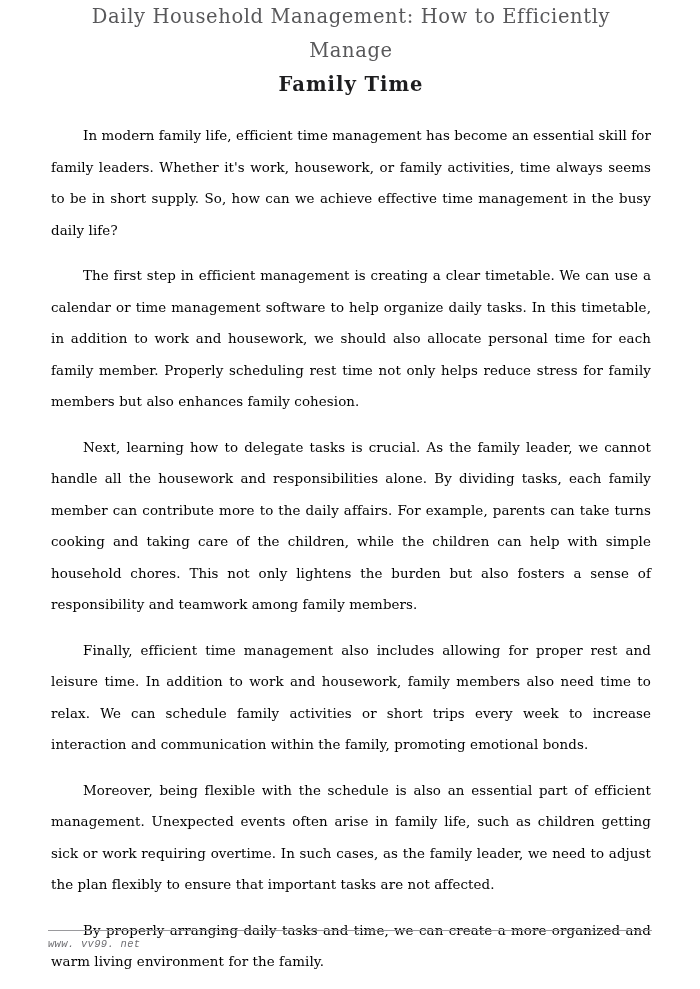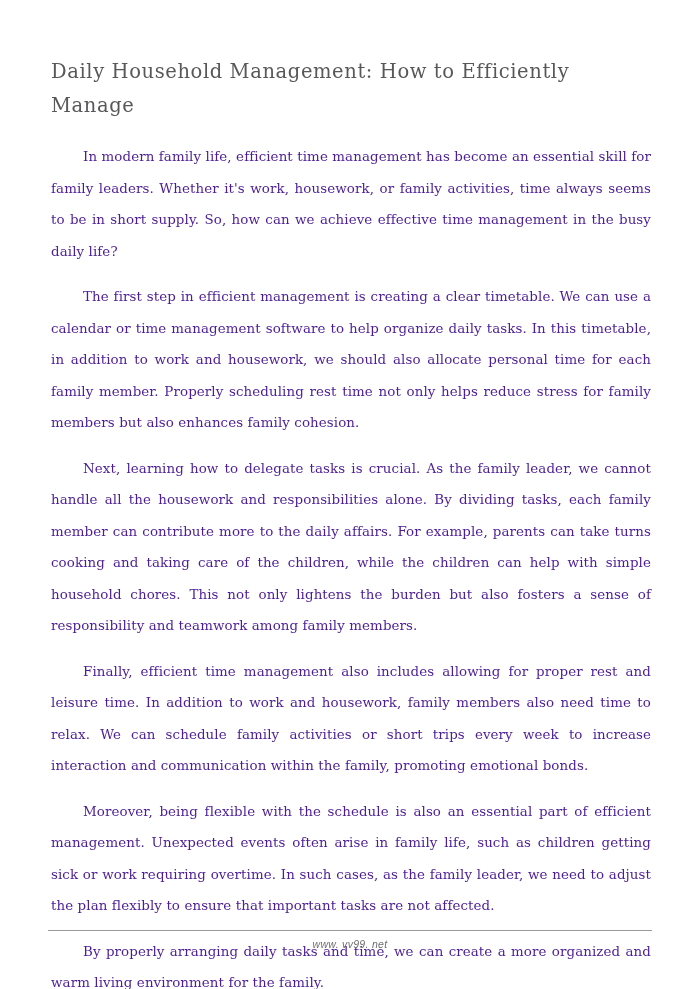--- a/index.html
+++ b/index.html
@@ -42,22 +42,21 @@
     position: absolute;
     left: 51px;
     top: 0;
     width: 600px;
     z-index: 2;
   }
 
   
   .doc-title {
     margin: 0;
-    padding-top: 55px;
-    text-align: left;
+    text-align: center;
     font-family: "DejaVu Serif", "Liberation Serif", serif;
     font-size: 19.5px;
     font-weight: normal;
     color: #58585a;
     line-height: 34px;
     letter-spacing: 0.6px;
   }
   .doc-title .title-line2 {
     display: block;
     font-weight: bold;
@@ -70,21 +69,21 @@
     margin-top: 18px;
   }
   .en-body p {
     margin: 0 0 14px 0;
     text-align: justify;
     text-justify: inter-word;
     text-indent: 32px;
     font-family: "DejaVu Serif", "Liberation Serif", serif;
     font-size: 13.4px;
     line-height: 31.5px;
-    color: #4c1d95;
+    color: #000000;
     letter-spacing: 0.1px;
   }
   .en-body p:last-child {
     margin-bottom: 0;
   }
 
   
   .footer {
     position: absolute;
     left: 48px;
@@ -92,38 +91,39 @@
     width: 604px;
     z-index: 3;
   }
   .footer-rule {
     width: 100%;
     height: 1px;
     background: #9a9a9d;
   }
   .footer-url {
     margin-top: 7px;
-    text-align: center;
-    font-family: Liberation Sans, sans-serif;
+    text-align: left;
+    font-family: Liberation Mono, monospace;
     font-style: italic;
     font-size: 10.5px;
     color: #6e6e72;
     letter-spacing: 0.3px;
   }
 </style>
 </head>
 <body>
 
 <div class="page">
 
 
   <div class="content">
 
     <h1 class="doc-title">
       <span>Daily Household Management: How to Efficiently Manage</span>
+      <span class="title-line2">Family Time</span>
     </h1>
 
     <section class="en-body">
       <p>In modern family life, efficient time management has become an essential skill for family leaders. Whether it's work, housework, or family activities, time always seems to be in short supply. So, how can we achieve effective time management in the busy daily life?</p>
       <p>The first step in efficient management is creating a clear timetable. We can use a calendar or time management software to help organize daily tasks. In this timetable, in addition to work and housework, we should also allocate personal time for each family member. Properly scheduling rest time not only helps reduce stress for family members but also enhances family cohesion.</p>
       <p>Next, learning how to delegate tasks is crucial. As the family leader, we cannot handle all the housework and responsibilities alone. By dividing tasks, each family member can contribute more to the daily affairs. For example, parents can take turns cooking and taking care of the children, while the children can help with simple household chores. This not only lightens the burden but also fosters a sense of responsibility and teamwork among family members.</p>
       <p>Finally, efficient time management also includes allowing for proper rest and leisure time. In addition to work and housework, family members also need time to relax. We can schedule family activities or short trips every week to increase interaction and communication within the family, promoting emotional bonds.</p>
       <p>Moreover, being flexible with the schedule is also an essential part of efficient management. Unexpected events often arise in family life, such as children getting sick or work requiring overtime. In such cases, as the family leader, we need to adjust the plan flexibly to ensure that important tasks are not affected.</p>
       <p>By properly arranging daily tasks and time, we can create a more organized and warm living environment for the family.</p>
     </section>

